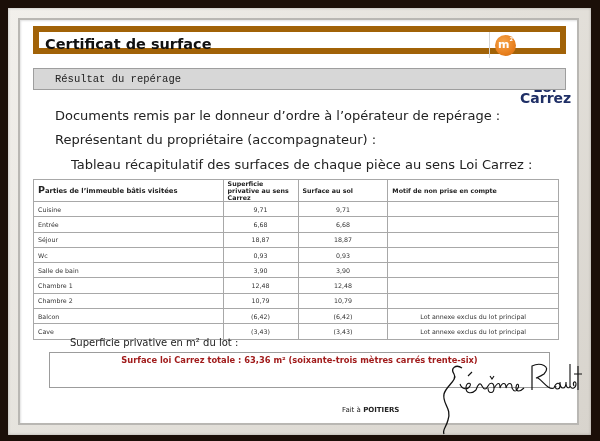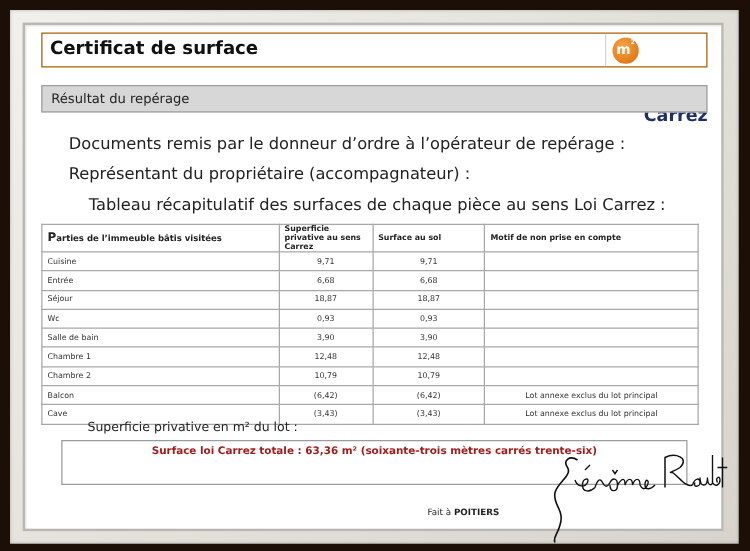--- a/index.html
+++ b/index.html
@@ -13,21 +13,21 @@
     }
     .paper {
       position: absolute; left: 18px; top: 18px; width: 561px; height: 407px;
       background: #ffffff;
       border: 2px solid #b9b7b3;
       box-shadow: inset 1px 1px 2px rgba(0,0,0,0.12);
     }
 
     .title-bar {
       position: absolute; left: 33px; top: 26px; width: 533px; height: 28px;
-      border: 1px solid #a16207; background: #fff;
+      border: 6px solid #a16207; background: #fff;
     }
     .title-bar .title {
       position: absolute; left: 6px; top: 4px;
       font-family: "DejaVu Sans", sans-serif; font-weight: bold; font-size: 14.5px; color: #111;
     }
     .title-bar .logo-sep {
       position: absolute; left: 450px; top: 0; width: 1px; height: 26px; background: #d5d5d5;
     }
     .logo-badge {
       position: absolute; left: 456px; top: 3px; width: 21px; height: 21px; border-radius: 50%;
@@ -36,21 +36,21 @@
     }
     .logo-badge sup { font-size: 5px; vertical-align: top; line-height: 8px; }
     .logo-text {
       position: absolute; left: 481px; top: 2px; width: 50px; text-align: center;
       font-size: 14px; line-height: 11px; color: #1f2f66; font-weight: bold; margin-top: 48px;
     }
 
     .section-bar {
       position: absolute; left: 33px; top: 68px; width: 533px; height: 22px;
       background: #d7d7d7; border: 1px solid #9e9e9e;
-      font-size: 10.5px; line-height: 20px; padding-left: 7px; color: #222;
+      font-size: 10.5px; line-height: 20px; padding-left: 21px; color: #222; font-family: Liberation Mono, monospace;
     }
 
     .info-line {
       position: absolute; left: 55px; font-size: 13px; color: #222;
     }
 
     table.surfaces {
       position: absolute; left: 33px; top: 179px; width: 526px;
       border-collapse: collapse; font-size: 6.3px; color: #333;
     }

